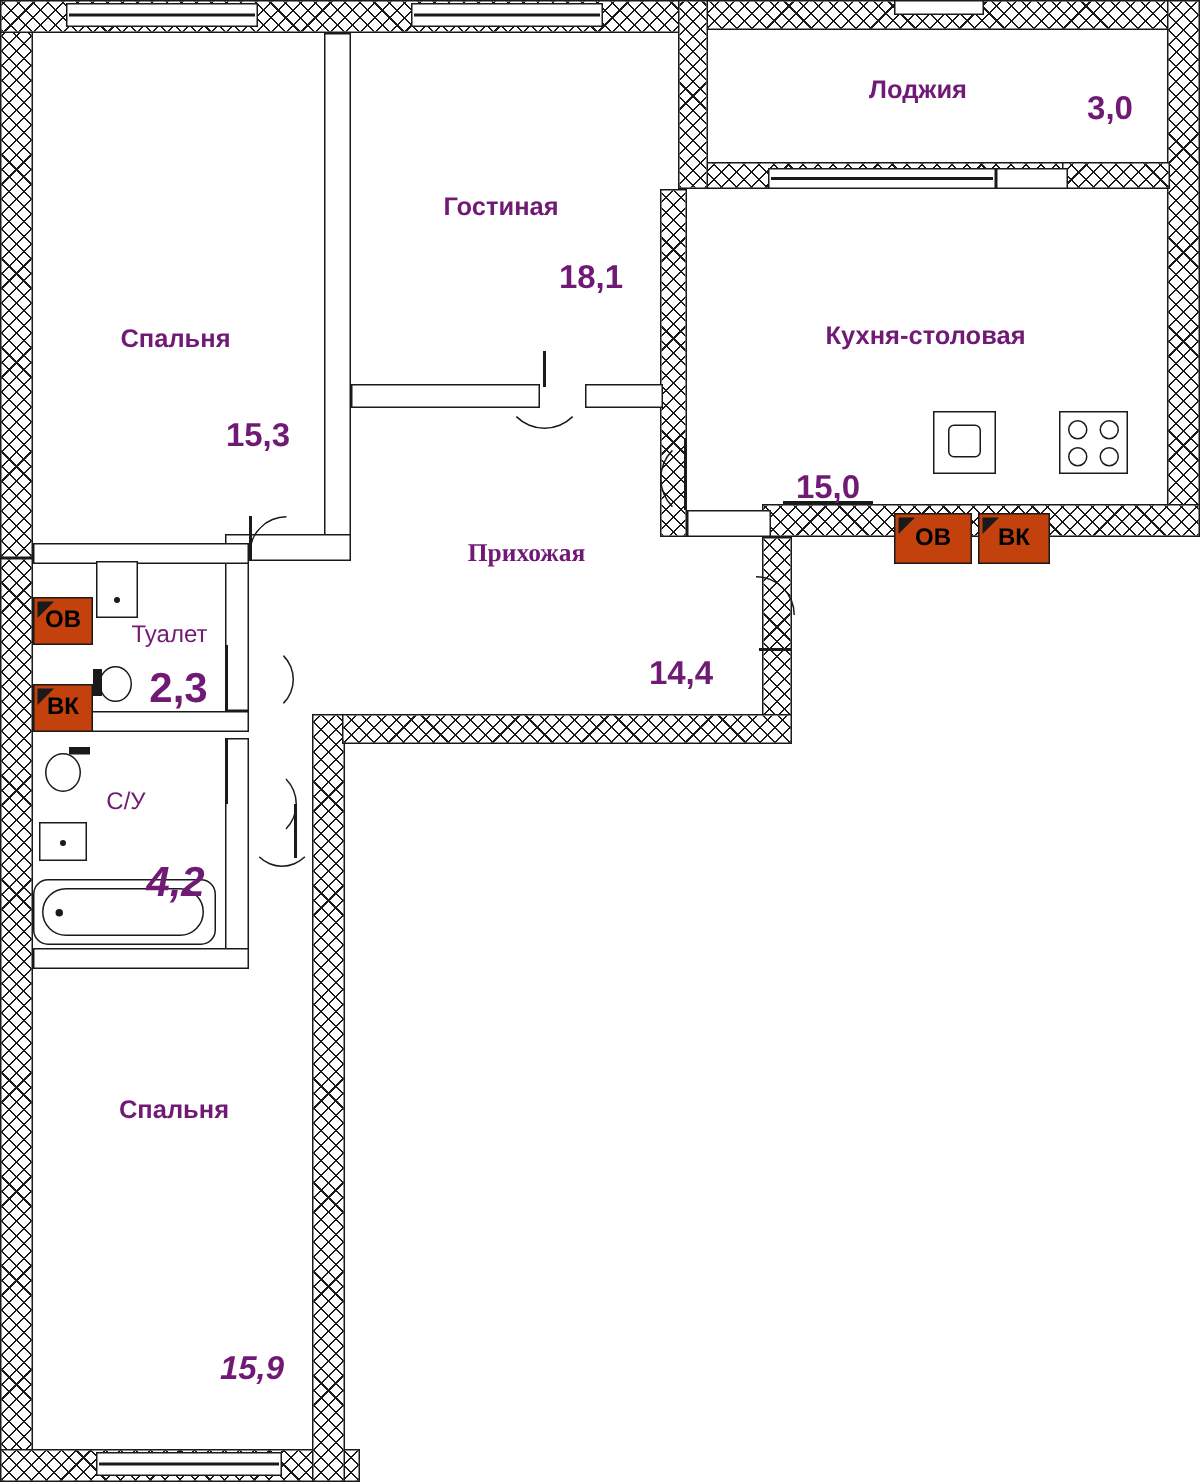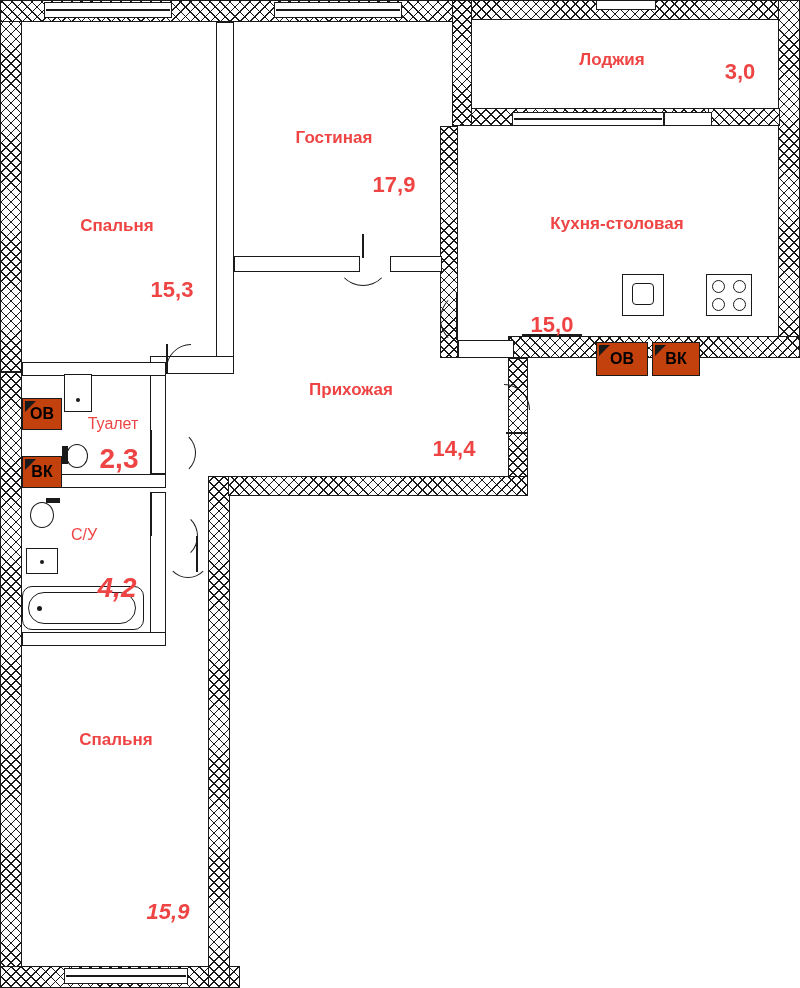--- a/index.html
+++ b/index.html
@@ -36,21 +36,21 @@
     background: #ffffff;
     border: 1.2px solid #1a1a1a;
     box-sizing: border-box;
   }
   .line {
     position: absolute;
     background: #1a1a1a;
   }
   .label {
     position: absolute;
-    color: #ef4444;
+    color: #701a75;
     white-space: nowrap;
     text-align: center;
     transform: translate(-50%, -50%);
   }
   .room-name {
     font-size: 17px;
     font-weight: bold;
   }
   .room-area {
     font-size: 22px;
@@ -264,29 +264,29 @@
   </div>
   <div class="riser" style="left:22px; top:436px; width:40px; height:32px;">
     <span class="tri"></span>
     <span>ВК</span>
   </div>
 
   <div class="label room-name" style="left:117px; top:226px;">Спальня</div>
   <div class="label room-area" style="left:172px; top:290px;">15,3</div>
 
   <div class="label room-name" style="left:334px; top:138px;">Гостиная</div>
-  <div class="label room-area" style="left:394px; top:185px;">17,9</div>
+  <div class="label room-area" style="left:394px; top:185px;">18,1</div>
 
   <div class="label room-name" style="left:612px; top:60px;">Лоджия</div>
   <div class="label room-area" style="left:740px; top:72px;">3,0</div>
 
   <div class="label room-name" style="left:617px; top:224px;">Кухня-столовая</div>
   <div class="label room-area" style="left:552px; top:325px;">15,0</div>
 
-  <div class="label room-name" style="left:351px; top:390px;">Прихожая</div>
+  <div class="label room-name" style="left:351px; top:369px;font-family:Liberation Serif, serif;">Прихожая</div>
   <div class="label room-area" style="left:454px; top:449px;">14,4</div>
 
   <div class="label small-name" style="left:113px; top:424px;">Туалет</div>
   <div class="label small-area" style="left:119px; top:459px;">2,3</div>
 
   <div class="label small-name" style="left:84px; top:535px;">С/У</div>
   <div class="label small-area" style="left:117px; top:588px;font-style:italic;">4,2</div>
 
   <div class="label room-name" style="left:116px; top:740px;">Спальня</div>
   <div class="label room-area" style="left:168px; top:912px;font-style:italic;">15,9</div>

